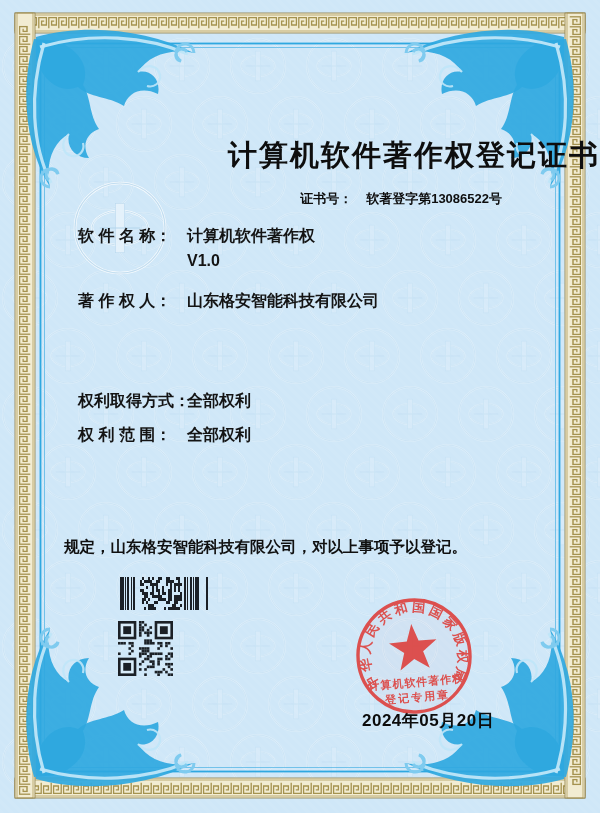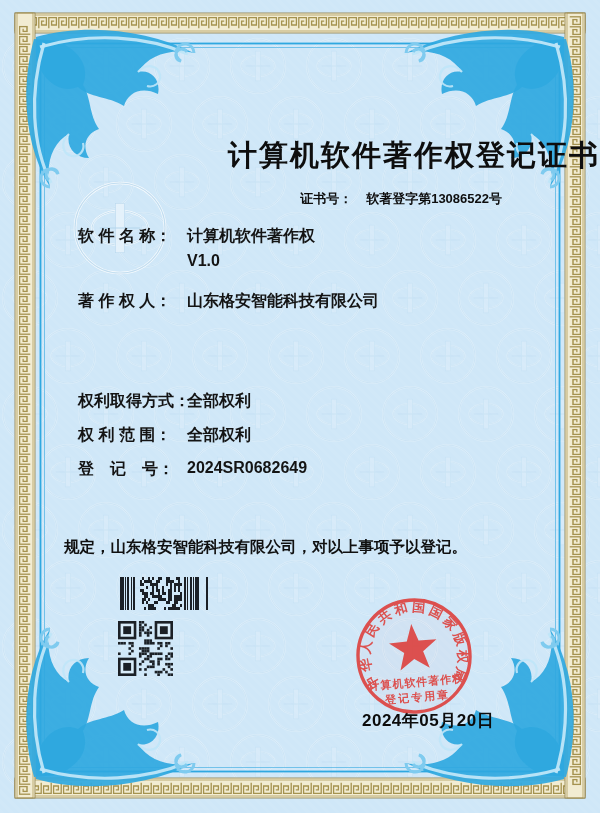--- a/index.html
+++ b/index.html
@@ -1200,24 +1200,20 @@
       <span class="val">山东格安智能科技有限公司</span>
     </div>
     <div class="frow" style="top:391px">
       <span class="lbl">权利取得方式：</span>
       <span class="val">全部权利</span>
     </div>
     <div class="frow" style="top:425px">
       <span class="lbl">权 利 范 围：</span>
       <span class="val">全部权利</span>
     </div>
-    <div class="frow" style="top:459px">
-      <span class="lbl">登　记　号：</span>
-      <span class="val">2024SR0682649</span>
-    </div>
 
     <div class="stmt" style="left:64px;top:537px">规定，山东格安智能科技有限公司，对以上事项予以登记。</div>
 
     <div class="date">2024年05月20日</div>
   </div>
 
   <svg id="stamp-layer" class="layer" width="600" height="813" viewBox="0 0 600 813" style="z-index:3">
       <g transform="translate(414,656) rotate(-5)" opacity="0.9">
         <circle cx="0" cy="0" r="56" fill="rgba(255,120,120,0.04)" stroke="#dd403c" stroke-width="3.4"></circle>
         <polygon points="0.0,-32.0 5.9,-15.1 23.8,-14.7 9.5,-3.9 14.7,13.2 0.0,3.0 -14.7,13.2 -9.5,-3.9 -23.8,-14.7 -5.9,-15.1" fill="#dd403c"></polygon>

